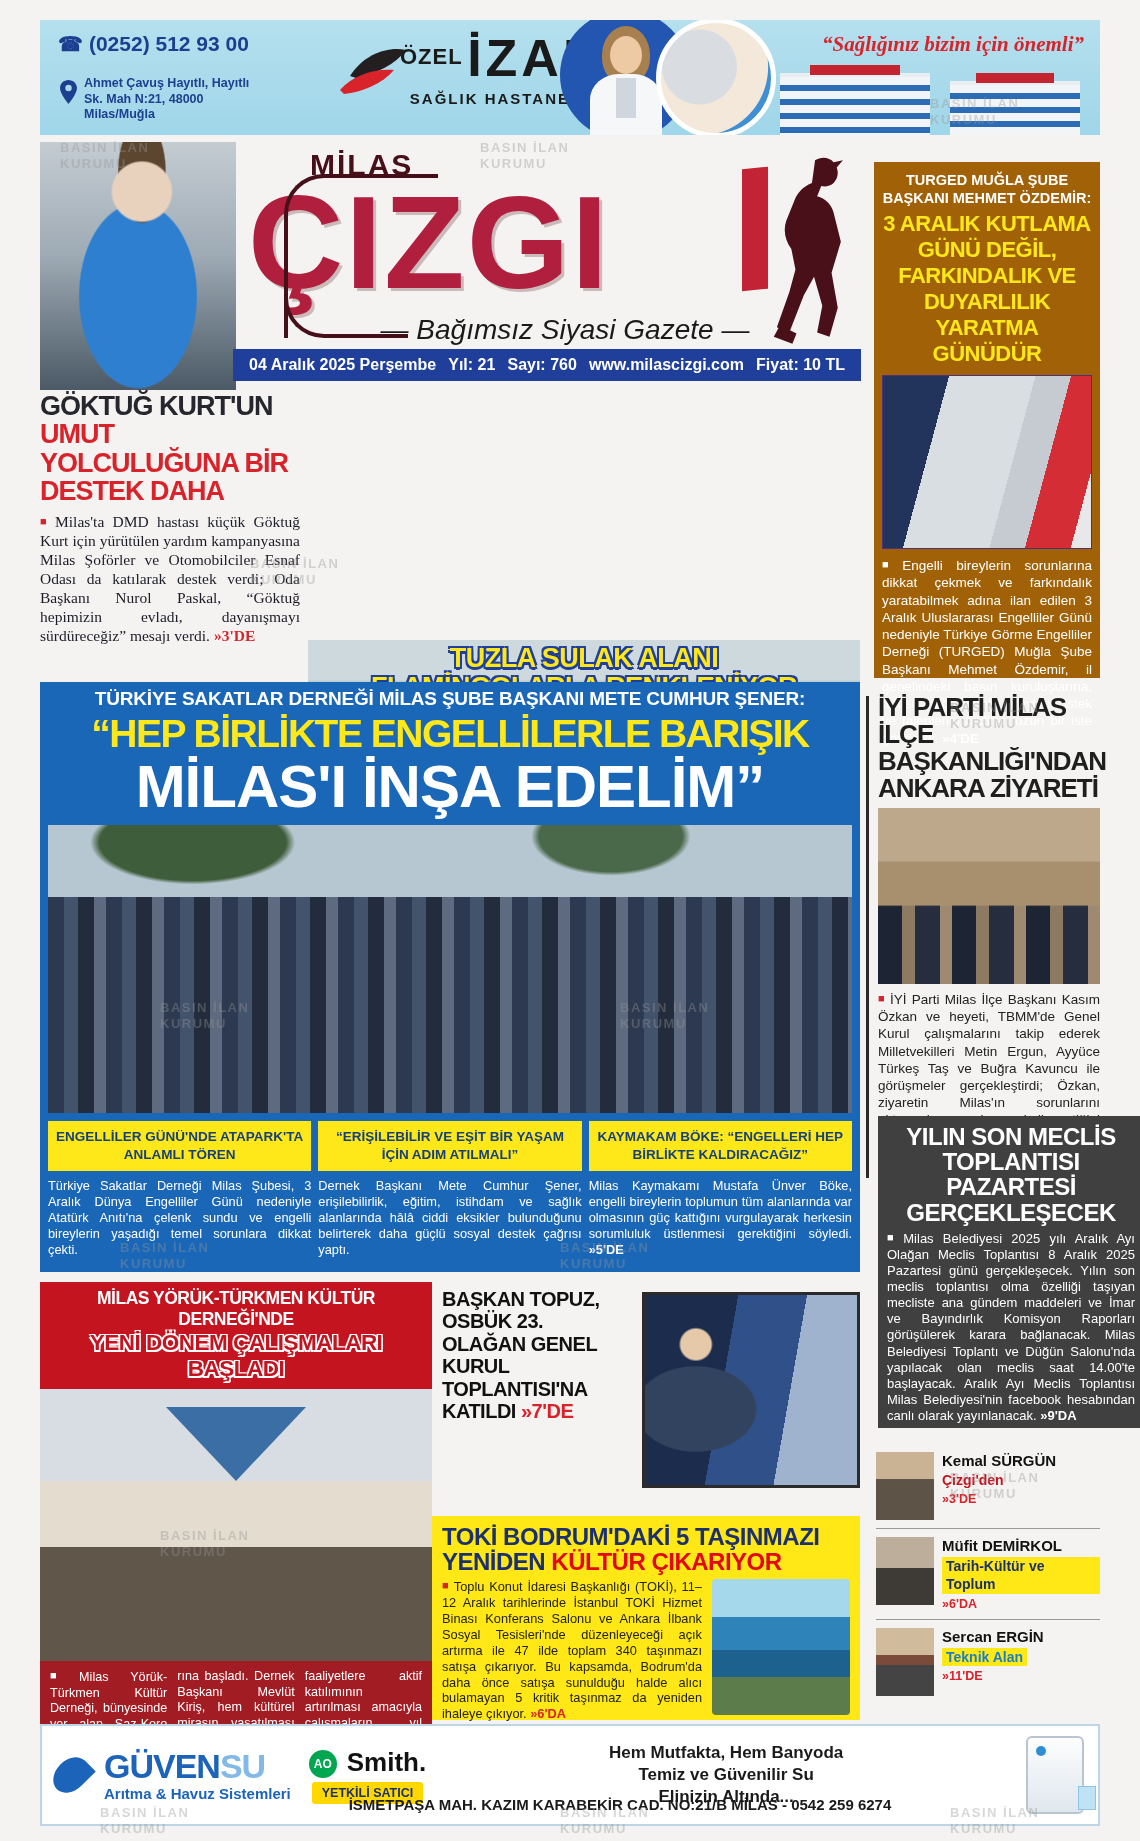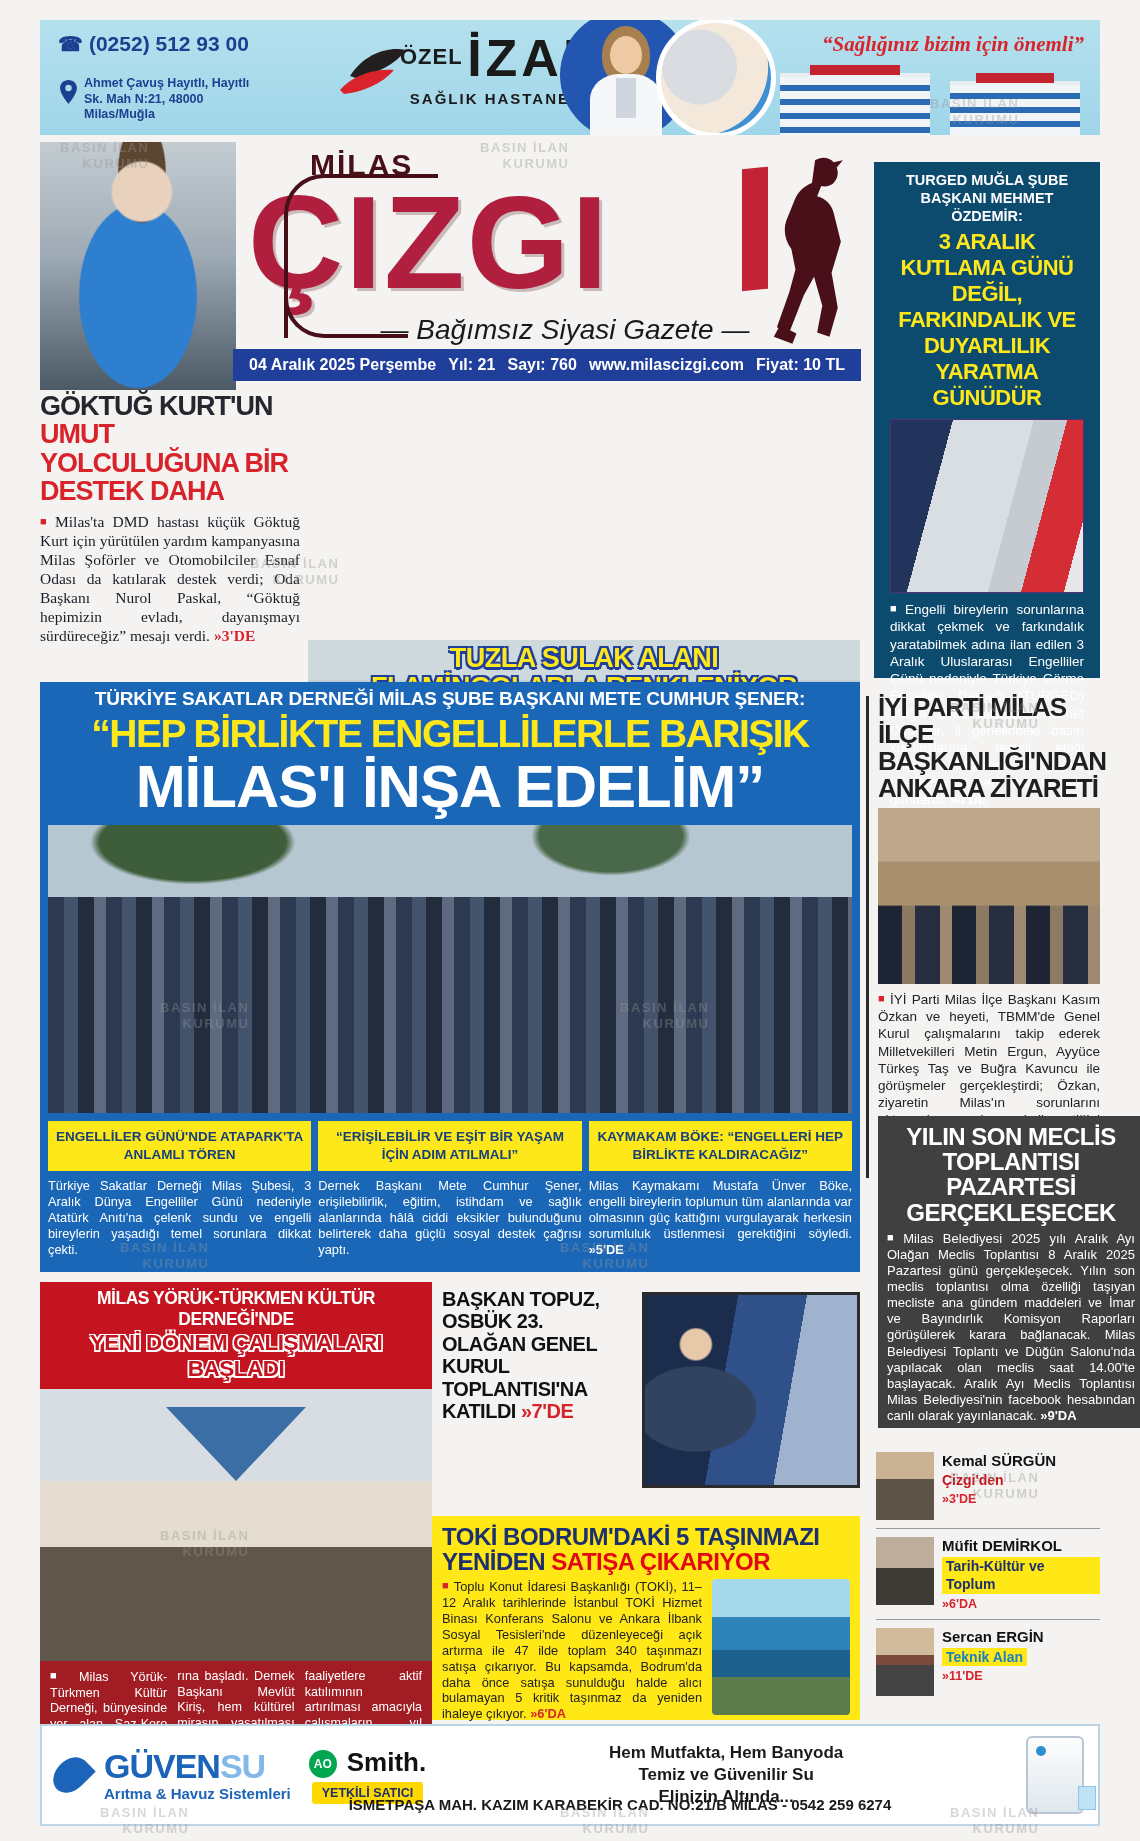--- a/index.html
+++ b/index.html
@@ -6,21 +6,21 @@
   .page{position:relative;width:1140px;height:1841px;background:#f4f3f1;overflow:hidden;
         font-family:"Liberation Sans",sans-serif;color:#222;}
   .abs{position:absolute;}
   .ph{position:relative;overflow:hidden;}
   .pageref{font-weight:bold;color:#d8232a;white-space:nowrap;}
   .pageref.light{color:#fff;}
   .bullet{color:#d8232a;font-size:11px;margin-right:4px;vertical-align:2px;}
 
   
   .wm{position:absolute;z-index:60;color:rgba(150,150,150,.38);font-weight:bold;font-size:13px;
-      line-height:1.25;text-align:right;letter-spacing:1.5px;pointer-events:none;user-select:none;}
+      line-height:1.25;text-align:left;letter-spacing:1.5px;pointer-events:none;user-select:none;}
 
   
   .top-ad{left:40px;top:20px;width:1060px;height:115px;background:linear-gradient(180deg,#b5e0ee,#9fd6e9);overflow:hidden;}
   .ta-phone{position:absolute;left:18px;top:12px;font-weight:bold;color:#1d3f8f;font-size:21px;}
   .ta-phone .ic{font-size:20px;margin-right:6px;color:#1d3f8f;}
   .ta-addr{position:absolute;left:44px;top:56px;font-size:12.5px;font-weight:bold;color:#1d3f8f;line-height:1.25;}
   .ta-pin{position:absolute;left:20px;top:60px;width:17px;height:24px;}
   .ta-logo{position:absolute;left:300px;top:8px;width:260px;text-align:center;}
   .ta-swoosh{position:absolute;left:-4px;top:14px;width:74px;height:58px;}
   .ta-brandrow{white-space:nowrap;margin-left:60px;}
@@ -59,21 +59,21 @@
               border-bottom:4px solid #471019;border-radius:0 0 0 40px;}
   .tagline{left:330px;top:314px;width:470px;font-size:28px;color:#1a1a1a;text-align:center;
            font-style:italic;font-family:"Liberation Sans",sans-serif;}
   .flag{left:742px;top:168px;width:26px;height:122px;background:#c22436;transform:skewY(-6deg);}
   .ataturk{left:760px;top:152px;width:106px;height:196px;}
   .dateline{left:233px;top:349px;width:628px;height:32px;background:#203f9b;color:#fff;display:flex;
             align-items:center;justify-content:space-between;padding:0 16px;box-sizing:border-box;
             font-weight:bold;font-size:16px;}
 
   
-  .turged{left:874px;top:162px;width:226px;height:516px;background:#0c4a6e;box-sizing:border-box;padding:9px 16px;}
+  .turged{left:874px;top:162px;width:226px;height:516px;background:#a16207;box-sizing:border-box;padding:9px 8px;}
   .turged-kicker{color:#fff;font-weight:bold;font-size:14.5px;text-align:center;line-height:1.25;}
   .turged-head{color:#ffe81a;font-weight:bold;font-size:22px;text-align:center;line-height:1.18;margin-top:4px;letter-spacing:-.5px;}
   .turged-photo{margin-top:8px;height:172px;border:1px solid #50307a;
      background:linear-gradient(105deg,#22345c 0 26%,#d9dee3 26% 60%,#c6cbd1 60% 74%,#d42d35 74% 92%,#e8e8ea 92%);}
   .turged-body{color:#fff;font-size:13.5px;line-height:1.28;text-align:justify;margin-top:8px;}
 
   
   .goktug{left:40px;top:392px;width:260px;height:284px;}
   .gk-h1{font-size:27px;font-weight:bold;color:#26262e;letter-spacing:-1px;line-height:1.05;}
   .gk-h2{font-size:27px;font-weight:bold;color:#d8232a;letter-spacing:-1px;line-height:1.05;}
@@ -367,21 +367,21 @@
     <div class="tp-head">
       <span>BAŞKAN TOPUZ, OSBÜK 23. OLAĞAN GENEL KURUL TOPLANTISI'NA KATILDI</span>
       <span class="pageref">»7'DE</span>
     </div>
     <div class="ph tp-photo"></div>
   </div>
 
   <div class="abs toki">
     <div class="tk-h1">
       <div>TOKİ BODRUM'DAKİ 5 TAŞINMAZI</div>
-      <div><span>YENİDEN</span> <span class="tk-h2r">SATIŞA ÇIKARIYOR</span></div>
+      <div><span>YENİDEN</span> <span class="tk-h2r">KÜLTÜR ÇIKARIYOR</span></div>
     </div>
     <div class="tk-row">
       <div class="tk-body">
         <span class="bullet">■</span><span>Toplu Konut İdaresi Başkanlığı (TOKİ), 11–12 Aralık tarihlerinde İstanbul TOKİ Hizmet Binası Konferans Salonu ve Ankara İlbank Sosyal Tesisleri'nde düzenleyeceği açık artırma ile 47 ilde toplam 340 taşınmazı satışa çıkarıyor. Bu kapsamda, Bodrum'da daha önce satışa sunulduğu halde alıcı bulamayan 5 kritik taşınmaz da yeniden ihaleye çıkıyor.</span>
         <span class="pageref">»6'DA</span>
       </div>
       <div class="ph tk-photo"></div>
     </div>
   </div>
 

